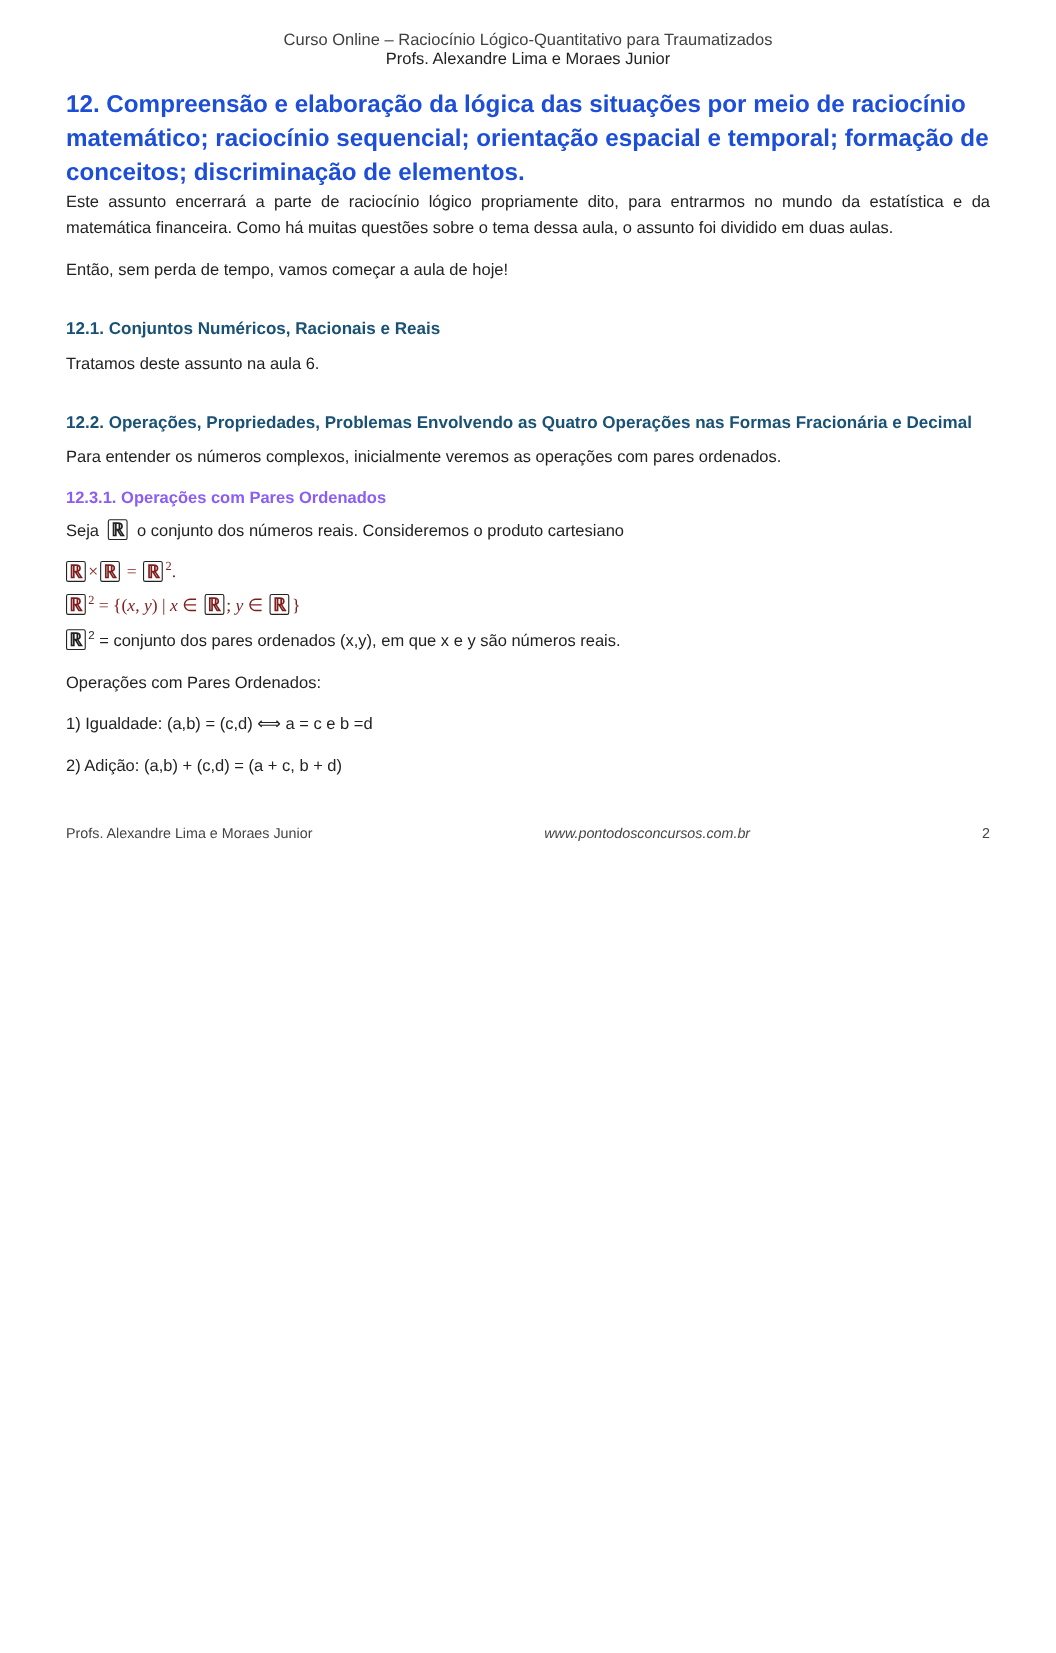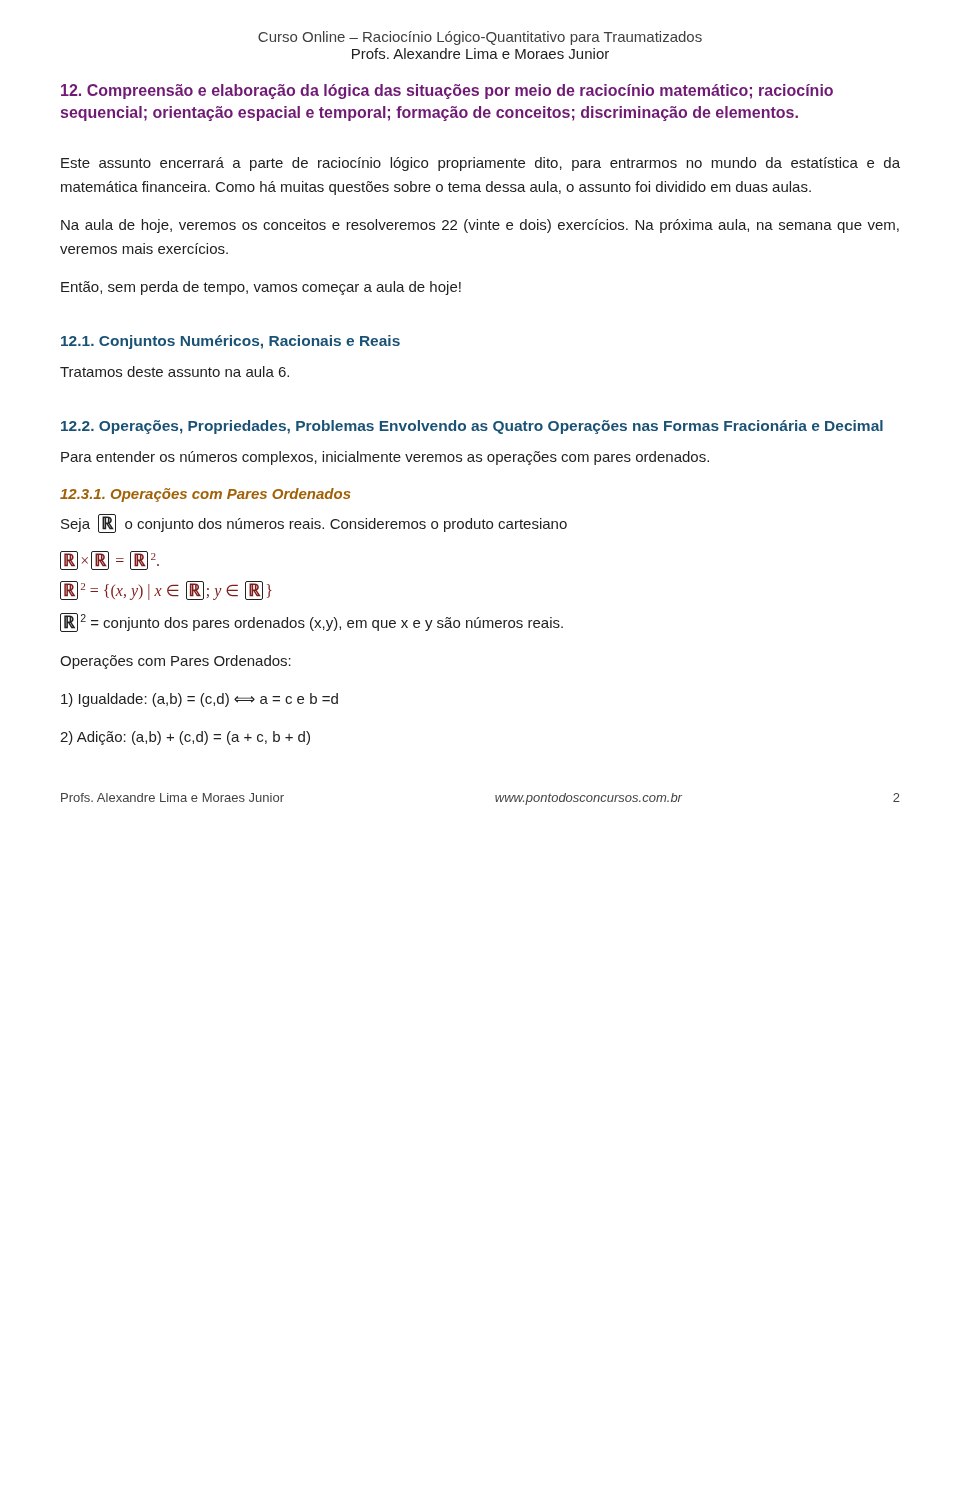--- a/index.html
+++ b/index.html
@@ -24,47 +24,46 @@
       font-size: 15px;
       font-weight: normal;
       color: #404040;
     }
     .header-subtitle {
       font-size: 15px;
       font-weight: normal;
       color: #222;
     }
     h2.main-title {
-      font-size: 16px;
+      font-size: 22px;
       font-weight: bold;
-      color: #701a75;
-      margin-bottom: 26px;
+      color: #1d4ed8;
+      margin-bottom: 0;
       line-height: 1.4;
     }
     .body-text {
       font-size: 15px;
       color: #222;
       line-height: 1.6;
       margin-bottom: 14px;
       text-align: justify;
     }
     h3.section-title {
       font-size: 15.5px;
       font-weight: bold;
       color: #1a5276;
       margin-top: 33px;
       margin-bottom: 10px;
     }
     h4.subsection-title {
       font-size: 15px;
       font-weight: bold;
-      color: #a16207;
+      color: #8b5cf6;
       margin-top: 16px;
       margin-bottom: 10px;
-      font-style: italic;
     }
     .math-block {
       font-family: 'Times New Roman', Times, serif;
       font-size: 16px;
       margin: 10px 0 10px 0;
       color: #7f1d1d;
     }
     .math-inline {
       font-family: 'Times New Roman', Times, serif;
       font-style: italic;
@@ -97,21 +96,20 @@
 
   <div class="header">
     <div class="header-title">Curso Online – Raciocínio Lógico-Quantitativo para Traumatizados</div>
     <div class="header-subtitle">Profs. Alexandre Lima e Moraes Junior</div>
   </div>
 
   <h2 class="main-title">12. Compreensão e elaboração da lógica das situações por meio de raciocínio matemático; raciocínio sequencial; orientação espacial e temporal; formação de conceitos; discriminação de elementos.</h2>
 
   <p class="body-text">Este assunto encerrará a parte de raciocínio lógico propriamente dito, para entrarmos no mundo da estatística e da matemática financeira. Como há muitas questões sobre o tema dessa aula, o assunto foi dividido em duas aulas.</p>
 
-  <p class="body-text">Na aula de hoje, veremos os conceitos e resolveremos 22 (vinte e dois) exercícios. Na próxima aula, na semana que vem, veremos mais exercícios.</p>
 
   <p class="body-text">Então, sem perda de tempo, vamos começar a aula de hoje!</p>
 
   <h3 class="section-title">12.1. Conjuntos Numéricos, Racionais e Reais</h3>
   <p class="body-text">Tratamos deste assunto na aula 6.</p>
 
   <h3 class="section-title">12.2. Operações, Propriedades, Problemas Envolvendo as Quatro Operações nas Formas Fracionária e Decimal</h3>
 
   <p class="body-text">Para entender os números complexos, inicialmente veremos as operações com pares ordenados.</p>
 

